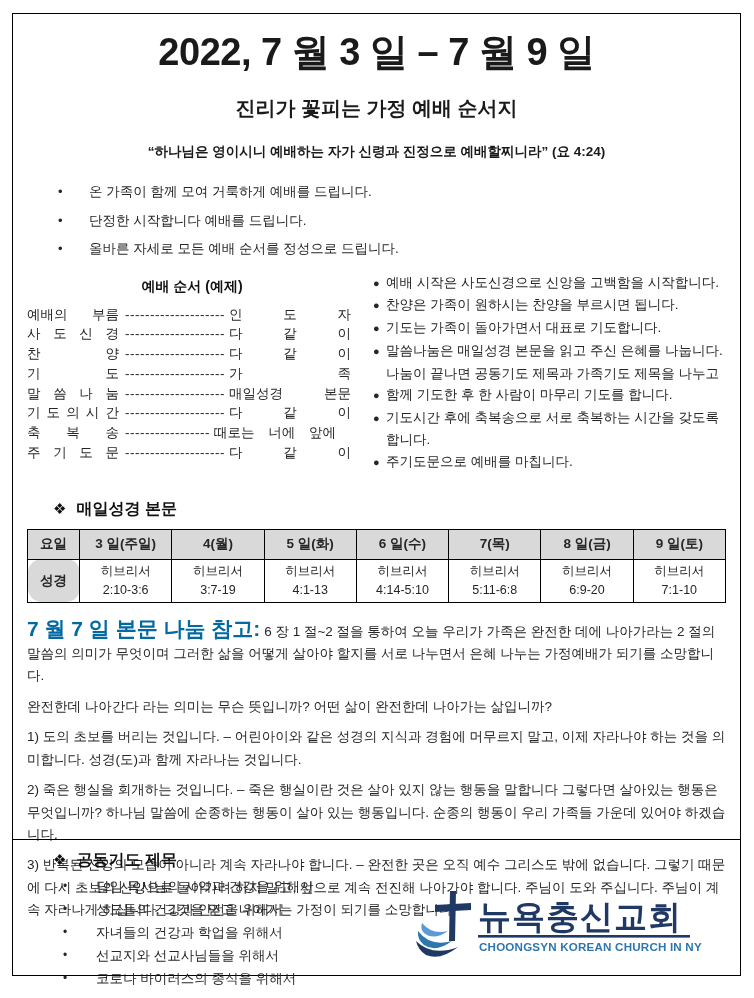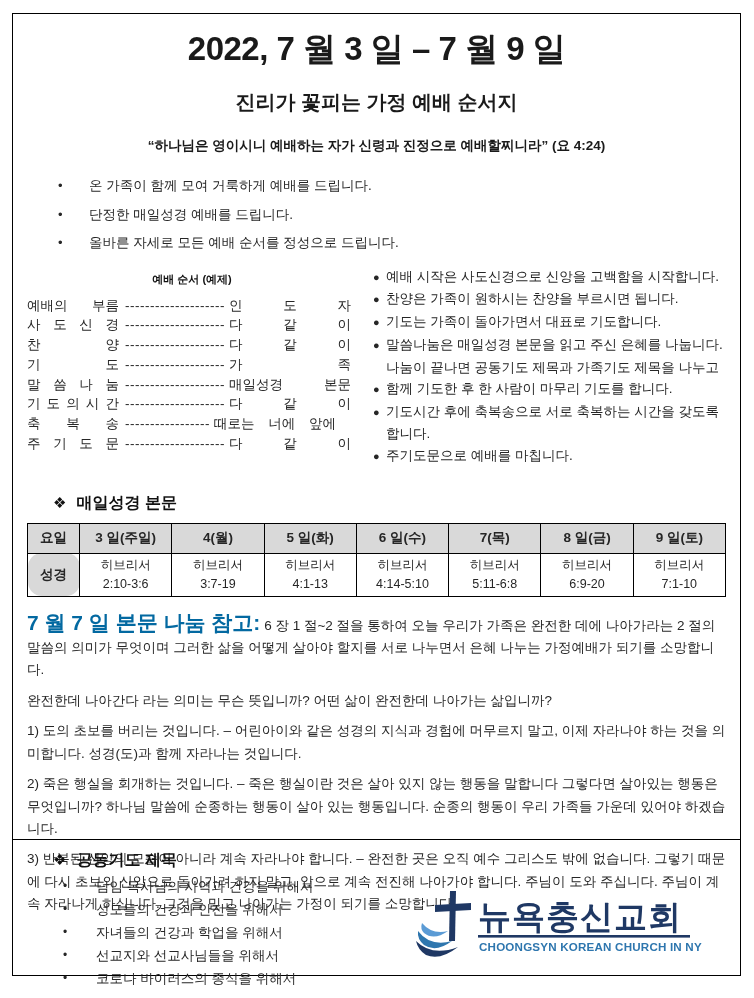--- a/index.html
+++ b/index.html
@@ -1,31 +1,31 @@
 <!DOCTYPE html>
 <html><head>
 <meta charset="utf-8">
 <style>
   * { margin:0; padding:0; box-sizing:border-box; }
   html,body { width:754px; height:998px; background:#fff; font-family:"Liberation Sans","DejaVu Sans",sans-serif; color:#262626; }
   body { position:relative; }
   .frame { position:absolute; left:12px; top:13px; width:729px; height:963px; border:1.5px solid #000; background:#fff; }
 
-  .title { margin-top:13px; text-align:center; font-size:33px; font-weight:700; color:#1a1a1a; letter-spacing:-0.5px; }
+  .title { margin-top:13px; text-align:center; font-size:38px; font-weight:700; color:#1a1a1a; letter-spacing:-0.5px; }
   .subtitle { margin-top:17px; text-align:center; font-size:20px; font-weight:700; color:#1a1a1a; }
   .verse { margin-top:21px; text-align:center; font-size:13.5px; font-weight:700; color:#1a1a1a; }
 
   .intro { margin:17px 0 0 43px; font-size:13.5px; }
   .intro .row { display:flex; line-height:28.5px; }
   .intro .dot { width:33px; text-align:left; padding-left:2px; font-size:13px; }
 
   .cols { display:flex; margin-top:8px; padding:0 14px; }
   .col-left { width:330px; }
   .col-right { flex:1; margin-left:16px; }
-  .colhead { font-size:11px; font-weight:700; text-align:center; color:#111; margin:6px 0 9px; }
+  .colhead { font-size:14px; font-weight:700; text-align:center; color:#111; margin:6px 0 9px; }
   .col-right .colhead { margin-bottom:7px; }
 
   .order-row { display:flex; align-items:flex-start; line-height:19.8px; font-size:13.5px; white-space:nowrap; }
   .oname { display:inline-block; width:92px; text-align:justify; text-align-last:justify; flex:none; }
   .leader { letter-spacing:0.5px; margin:0 4px 0 6px; flex:none; }
   .oval { display:inline-block; width:122px; text-align:justify; text-align-last:justify; flex:none; }
 
   .method-row { display:flex; line-height:21.8px; font-size:13.5px; }
   .mdot { width:13px; flex:none; font-size:11px; padding-top:1px; }
 
@@ -66,21 +66,21 @@
 
   <div class="intro">
 
       <div class="row">
         <span class="dot">•</span>
         <span>온 가족이 함께 모여 거룩하게 예배를 드립니다.</span>
       </div>
 
       <div class="row">
         <span class="dot">•</span>
-        <span>단정한 매일성경 예배를 드립니다.</span>
+        <span>단정한 시작합니다 예배를 드립니다.</span>
       </div>
 
       <div class="row">
         <span class="dot">•</span>
         <span>올바른 자세로 모든 예배 순서를 정성으로 드립니다.</span>
       </div>
     </div>
 
   <div class="cols">
     <div class="col-left">

